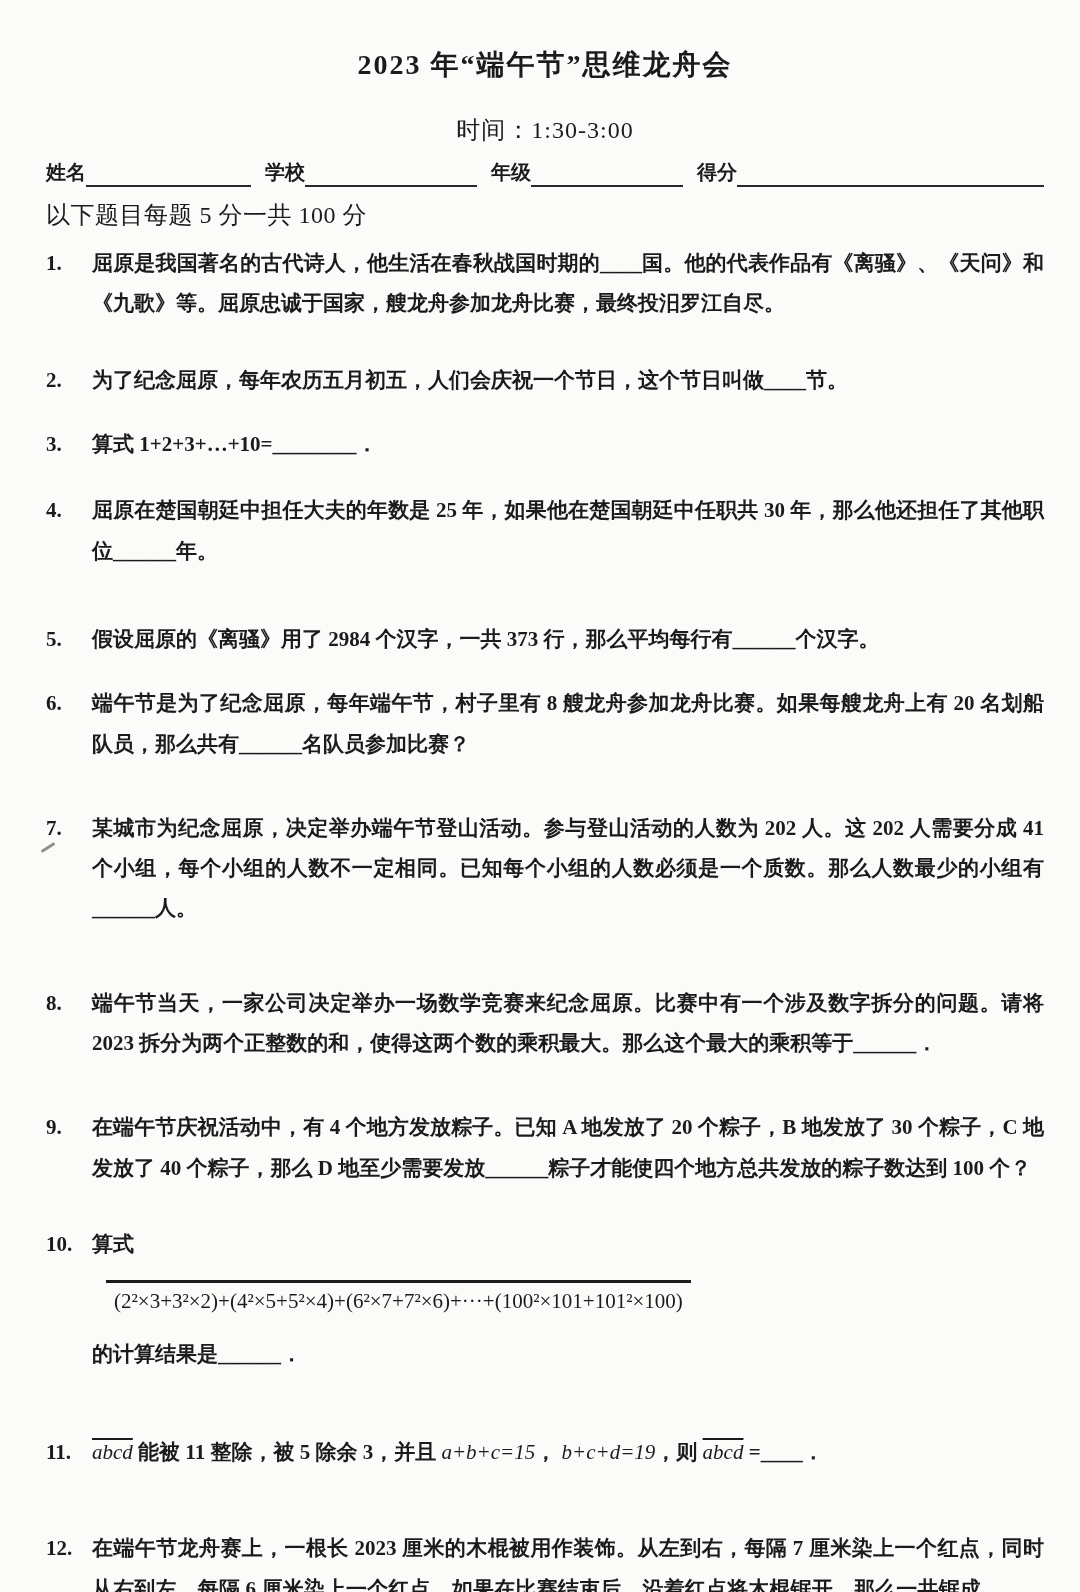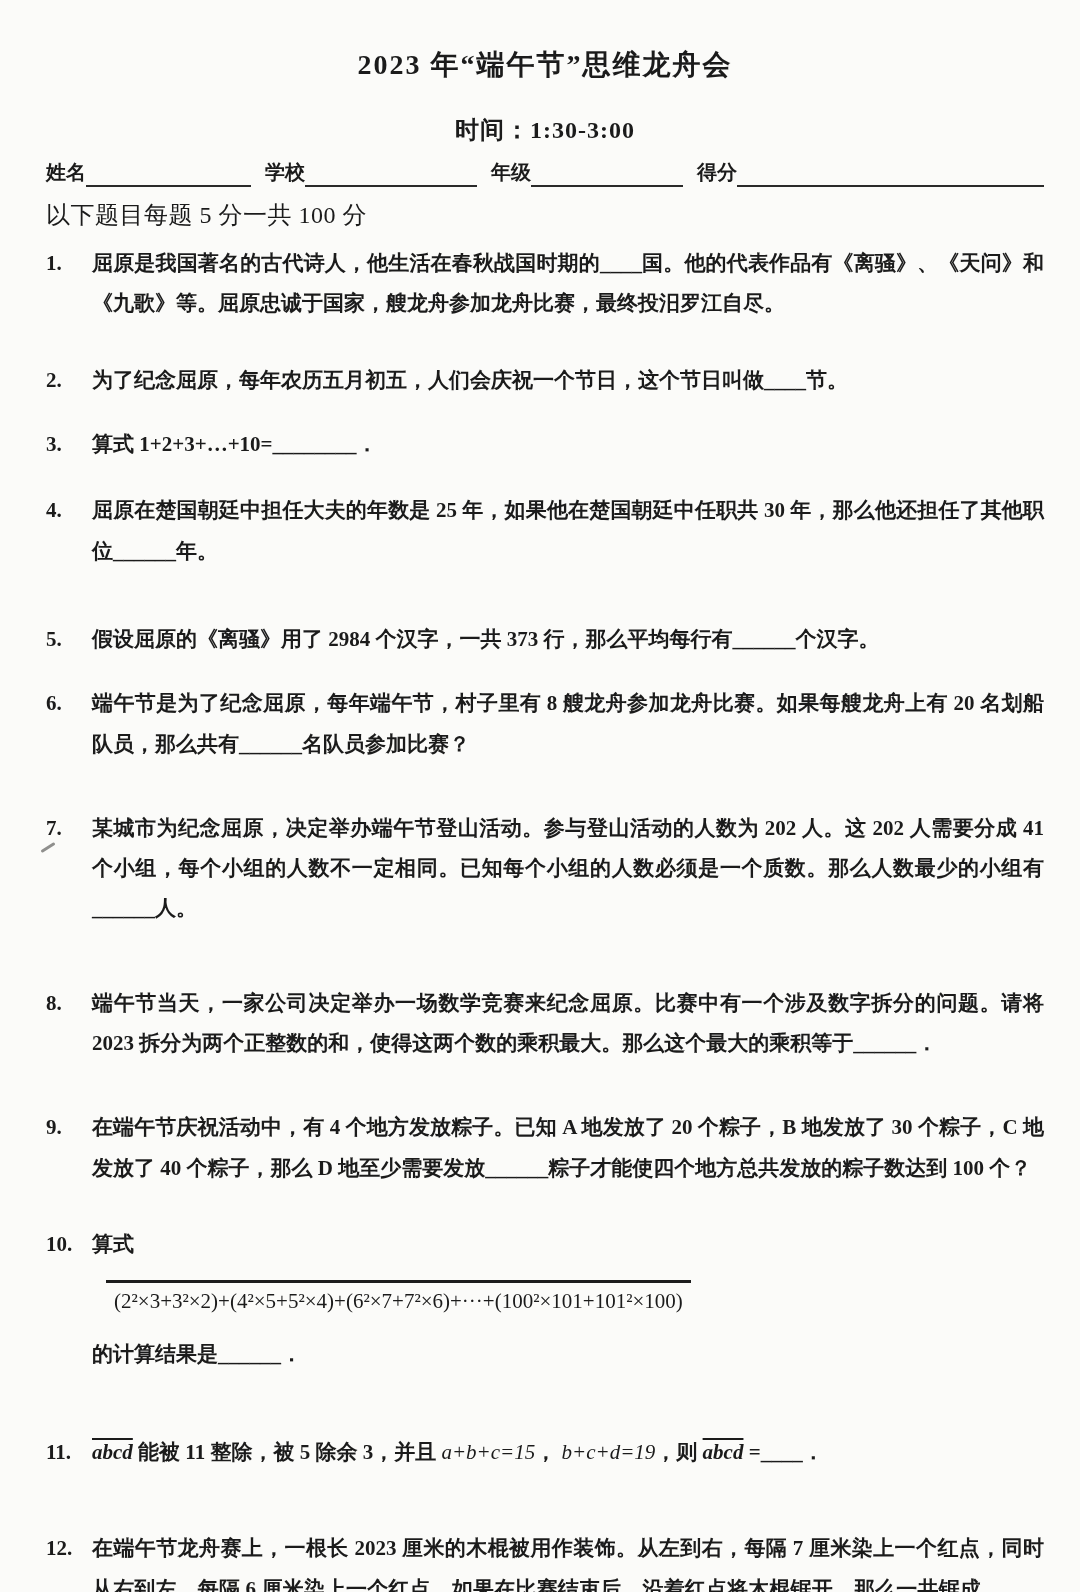--- a/index.html
+++ b/index.html
@@ -25,21 +25,21 @@
   .title {
     text-align: center;
     font-size: 28px;
     font-weight: bold;
     margin: 6px 0 0 0;
     letter-spacing: 2px;
   }
   .time {
     text-align: center;
     font-size: 24px;
-    font-weight: bold;
+    font-weight: normal;
     margin: 30px 0 0 0;
     letter-spacing: 1px;
   }
   .fields {
     display: flex;
     align-items: flex-end;
     margin-top: 13px;
     font-size: 20px;
     font-weight: bold;
   }
@@ -91,21 +91,21 @@
   .frac {
     display: inline-flex;
     flex-direction: column;
     text-align: center;
     font-size: 21px;
     line-height: 1.5;
   }
   .fnum { padding: 0 14px 2px 14px; align-self: center; white-space: nowrap; }
   .fden { border-top: 3px solid #1d1d1d; padding: 3px 8px 0 8px; white-space: nowrap; }
   .math { font-style: italic; font-weight: normal; }
-  .ol { text-decoration: overline; text-decoration-thickness: 2px; font-weight: bold; }
+  .ol { text-decoration: overline; text-decoration-thickness: 2px; }
   .pen-mark {
     position: absolute;
     left: 40px;
     top: 846px;
     width: 16px;
     height: 3px;
     background: #8f8f8d;
     border-radius: 2px;
     transform: rotate(-32deg);
   }

